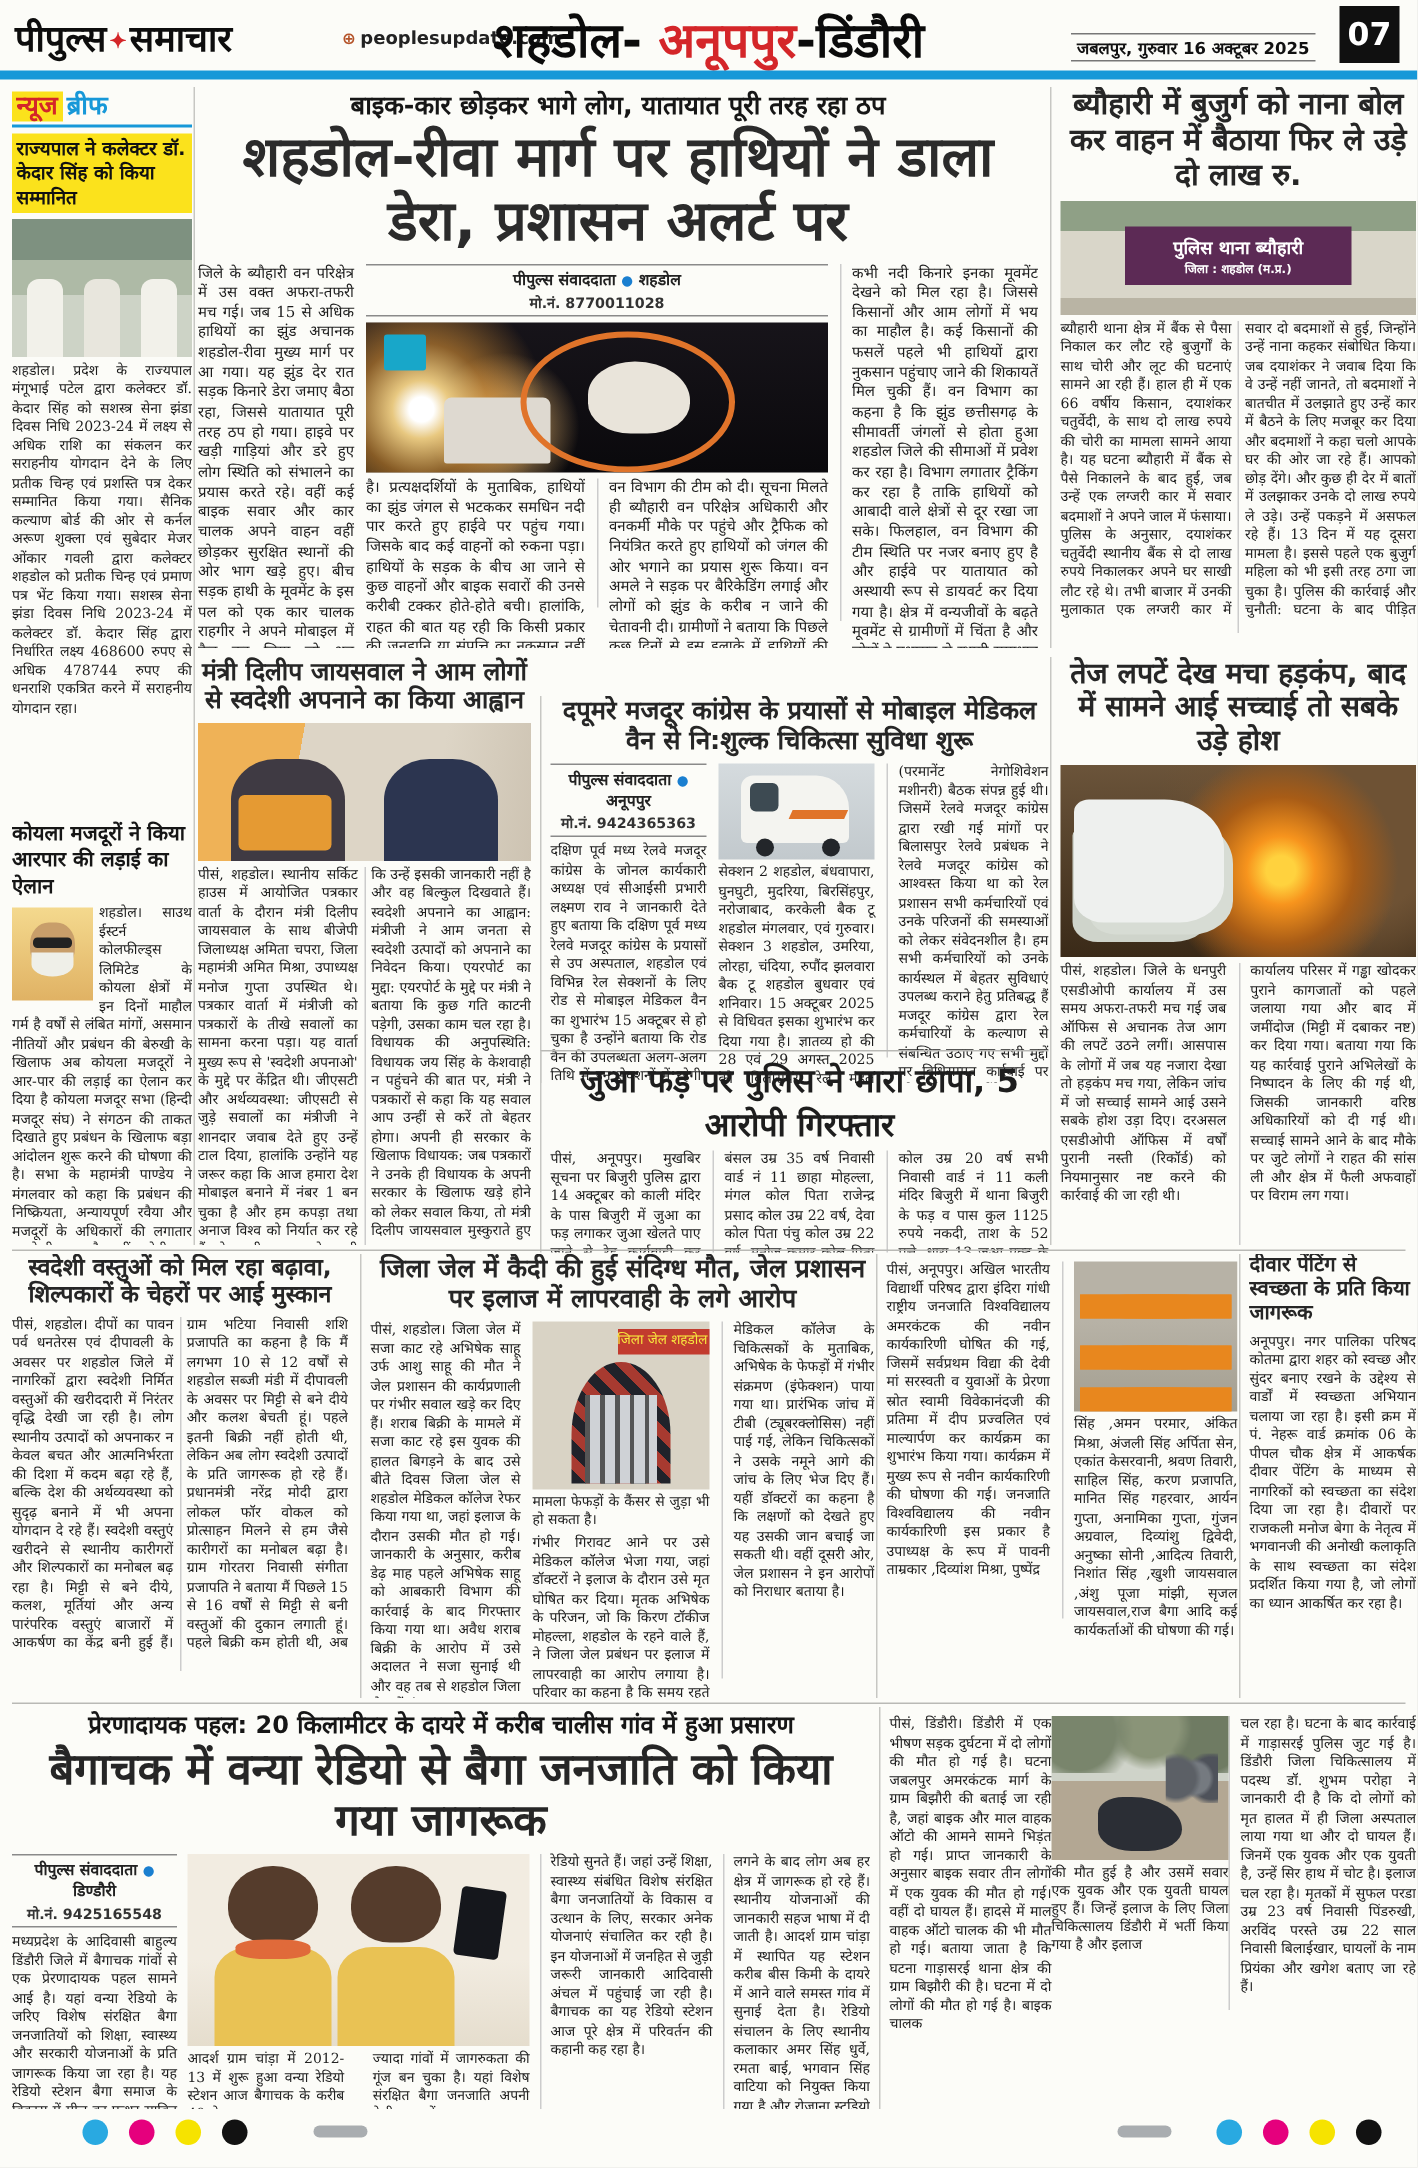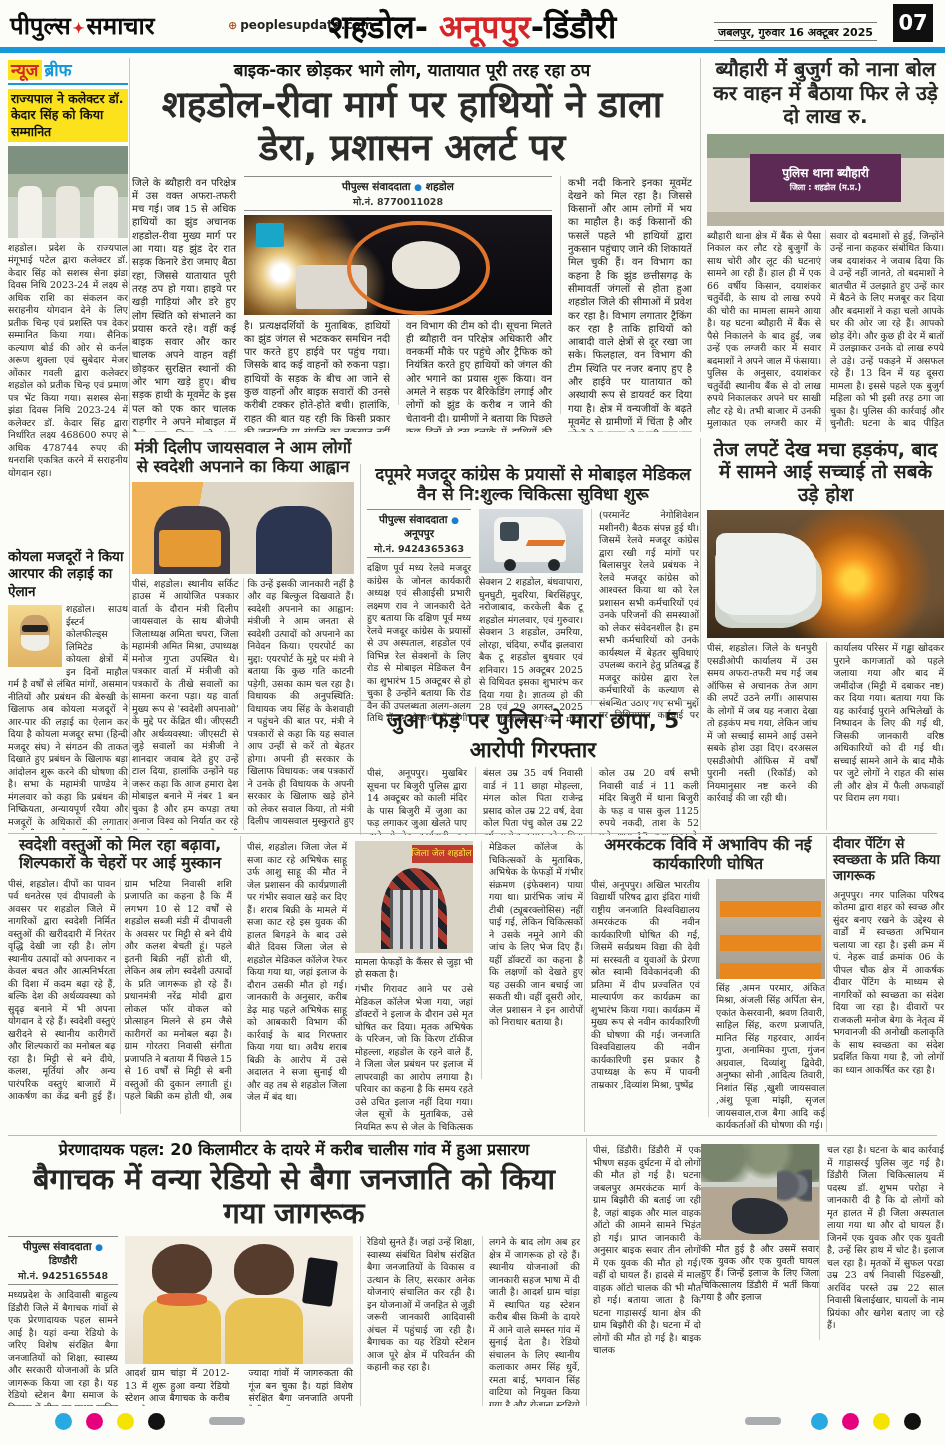--- a/index.html
+++ b/index.html
@@ -55,21 +55,21 @@
   .eleph-h{font-weight:bold;font-size:37px;line-height:1.17;color:#2b2b2b;text-align:center;}
   .ph-eleph{height:100px;background:
      radial-gradient(circle at 12% 58%,#ffffff 0 3%,rgba(255,220,140,.9) 7%,rgba(255,170,60,.5) 16%,transparent 30%),
      radial-gradient(circle at 30% 70%,rgba(255,200,120,.5) 0 10%,transparent 22%),
      linear-gradient(#17141a,#0a090c);}
   .ph-eleph .car{position:absolute;left:17%;bottom:6%;width:23%;height:44%;background:#ded9d0;border-radius:5px 5px 2px 2px;}
   .ph-eleph .eb{position:absolute;right:30%;top:26%;width:22%;height:48%;background:#e9e4da;border-radius:46% 54% 42% 42%;}
   .ph-eleph .mk{position:absolute;right:20%;top:6%;width:44%;height:86%;border:4px solid #e0742a;border-radius:50%;}
   .ph-eleph .sg{position:absolute;left:4%;top:8%;width:9%;height:24%;background:#18a7c9;border-radius:2px;}
   
-  .ph-police{height:92px;background:linear-gradient(#8fa086 0 26%,#d9d6c9 26% 85%,#b9b4a4 85%);}
+  .ph-police{height:76px;background:linear-gradient(#8fa086 0 26%,#d9d6c9 26% 85%,#b9b4a4 85%);}
   .p-sign{position:absolute;left:18%;top:22%;width:64%;height:52%;background:#5c2a55;color:#fff;
           text-align:center;font-weight:bold;display:flex;flex-direction:column;justify-content:center;}
   .p-sign .l1{font-size:12px;}
   .p-sign .l2{font-size:8px;}
   
   .ph-van{height:64px;background:linear-gradient(#d5dbde,#c2c9cd);}
   .ph-van .vb{position:absolute;left:14%;top:12%;width:70%;height:70%;background:#f4f4f0;border-radius:8px 22px 4px 4px;}
   .ph-van .vw{position:absolute;left:20%;top:20%;width:18%;height:30%;background:#3d4a52;border-radius:4px;}
   .ph-van .vo{position:absolute;left:46%;top:48%;width:36%;height:10%;background:#e0742a;transform:skewX(-24deg);}
   .ph-van .w1,.ph-van .w2{position:absolute;bottom:4%;width:12px;height:12px;background:#23262a;border-radius:50%;}
@@ -273,37 +273,37 @@
   </div>
 
   <div class="art" style="left:8px;top:836px;width:224px;height:296px;">
     <div class="hl ctr" style="font-size:15.5px;">स्वदेशी वस्तुओं को मिल रहा बढ़ावा, शिल्पकारों के चेहरों पर आई मुस्कान</div>
     <div style="height:236px;margin-top:5px;">
         <div class="bodytxt s9 cols2">पीसं, शहडोल। दीपों का पावन पर्व धनतेरस एवं दीपावली के अवसर पर शहडोल जिले में नागरिकों द्वारा स्वदेशी निर्मित वस्तुओं की खरीददारी में निरंतर वृद्धि देखी जा रही है। लोग स्थानीय उत्पादों को अपनाकर न केवल बचत और आत्मनिर्भरता की दिशा में कदम बढ़ा रहे हैं, बल्कि देश की अर्थव्यवस्था को सुदृढ़ बनाने में भी अपना योगदान दे रहे हैं। स्वदेशी वस्तुएं खरीदने से स्थानीय कारीगरों और शिल्पकारों का मनोबल बढ़ रहा है। मिट्टी से बने दीये, कलश, मूर्तियां और अन्य पारंपरिक वस्तुएं बाजारों में आकर्षण का केंद्र बनी हुई हैं। ग्राम भटिया निवासी शशि प्रजापति का कहना है कि मैं लगभग 10 से 12 वर्षों से शहडोल सब्जी मंडी में दीपावली के अवसर पर मिट्टी से बने दीये और कलश बेचती हूं। पहले इतनी बिक्री नहीं होती थी, लेकिन अब लोग स्वदेशी उत्पादों के प्रति जागरूक हो रहे हैं। प्रधानमंत्री नरेंद्र मोदी द्वारा लोकल फॉर वोकल को प्रोत्साहन मिलने से हम जैसे कारीगरों का मनोबल बढ़ा है। ग्राम गोरतरा निवासी संगीता प्रजापति ने बताया मैं पिछले 15 से 16 वर्षों से मिट्टी से बनी वस्तुओं की दुकान लगाती हूं। पहले बिक्री कम होती थी, अब लोग मिट्टी के दीये और कलश की खरीददारी अधिक कर रहे हैं। मुख्यमंत्री डॉ. मोहन यादव द्वारा आत्मनिर्भर भारत के संकल्प को साकार करने हेतु पूरे प्रदेश में हर घर स्वदेशी- घर-घर स्वदेशी का आह्वान किया है।</div>
       </div>
   </div>
 
   <div class="art" style="left:240px;top:836px;width:336px;height:296px;border-left:1px solid #c7c7c3;padding-left:6px;">
+    <div class="hl ctr" style="font-size:17px;">जिला जेल में कैदी की हुई संदिग्ध मौत, जेल प्रशासन पर इलाज में लापरवाही के लगे आरोप</div>
     <div style="display:flex;gap:8px;margin-top:5px;height:238px;">
       <div class="bodytxt s9" style="width:100px;flex:none;">पीसं, शहडोल। जिला जेल में सजा काट रहे अभिषेक साहू उर्फ आशु साहू की मौत ने जेल प्रशासन की कार्यप्रणाली पर गंभीर सवाल खड़े कर दिए हैं। शराब बिक्री के मामले में सजा काट रहे इस युवक की हालत बिगड़ने के बाद उसे बीते दिवस जिला जेल से शहडोल मेडिकल कॉलेज रेफर किया गया था, जहां इलाज के दौरान उसकी मौत हो गई। जानकारी के अनुसार, करीब डेढ़ माह पहले अभिषेक साहू को आबकारी विभाग की कार्रवाई के बाद गिरफ्तार किया गया था। अवैध शराब बिक्री के आरोप में उसे अदालत ने सजा सुनाई थी और वह तब से शहडोल जिला जेल में बंद था।</div>
       <div style="width:118px;flex:none;">
         <div class="ph ph-jail">
           <div class="sn">जिला जेल शहडोल</div>
           <div class="arch"></div>
           <div class="gate"></div>
         </div>
         <div class="cap" style="margin-top:3px;">मामला फेफड़ों के कैंसर से जुड़ा भी हो सकता है।</div>
         <div class="bodytxt s9" style="margin-top:3px;height:86px;">गंभीर गिरावट आने पर उसे मेडिकल कॉलेज भेजा गया, जहां डॉक्टरों ने इलाज के दौरान उसे मृत घोषित कर दिया। मृतक अभिषेक के परिजन, जो कि किरण टॉकीज मोहल्ला, शहडोल के रहने वाले हैं, ने जिला जेल प्रबंधन पर इलाज में लापरवाही का आरोप लगाया है। परिवार का कहना है कि समय रहते उसे उचित इलाज नहीं दिया गया। जेल सूत्रों के मुताबिक, उसे नियमित रूप से जेल के चिकित्सक द्वारा दवाएं दी जा रही थीं, लेकिन पिछले कुछ दिनों से उसकी हालत बिगड़ती जा रही थी। इसी बीच स्वास्थ्य में</div>
       </div>
       <div class="bodytxt s9" style="flex:1;border-left:1px solid #ccc;padding-left:7px;">मेडिकल कॉलेज के चिकित्सकों के मुताबिक, अभिषेक के फेफड़ों में गंभीर संक्रमण (इंफेक्शन) पाया गया था। प्रारंभिक जांच में टीबी (ट्यूबरक्लोसिस) नहीं पाई गई, लेकिन चिकित्सकों ने उसके नमूने आगे की जांच के लिए भेज दिए हैं। यहीं डॉक्टरों का कहना है कि लक्षणों को देखते हुए यह उसकी जान बचाई जा सकती थी। वहीं दूसरी ओर, जेल प्रशासन ने इन आरोपों को निराधार बताया है।</div>
     </div>
   </div>
 
   <div class="art" style="left:584px;top:836px;width:234px;height:296px;border-left:1px solid #c7c7c3;padding-left:6px;">
-    <div class="hl ctr" style="font-size:16px;">अमरकंटक विवि में अभाविप की नई कार्यकारिणी घोषित</div>
     <div style="display:flex;gap:8px;margin-top:5px;height:238px;">
       <div class="bodytxt s9" style="flex:1;">पीसं, अनूपपुर। अखिल भारतीय विद्यार्थी परिषद द्वारा इंदिरा गांधी राष्ट्रीय जनजाति विश्वविद्यालय अमरकंटक की नवीन कार्यकारिणी घोषित की गई, जिसमें सर्वप्रथम विद्या की देवी मां सरस्वती व युवाओं के प्रेरणा स्रोत स्वामी विवेकानंदजी की प्रतिमा में दीप प्रज्वलित एवं माल्यार्पण कर कार्यक्रम का शुभारंभ किया गया। कार्यक्रम में मुख्य रूप से नवीन कार्यकारिणी की घोषणा की गई। जनजाति विश्वविद्यालय की नवीन कार्यकारिणी इस प्रकार है उपाध्यक्ष के रूप में पावनी ताम्रकार ,दिव्यांश मिश्रा, पुष्पेंद्र</div>
       <div style="flex:1;border-left:1px solid #ccc;padding-left:7px;">
         <div class="ph ph-abvp">
           <div class="r" style="top:22%;"></div>
           <div class="r" style="top:56%;"></div>
           <div class="r" style="top:84%;"></div>
         </div>
         <div class="bodytxt s9" style="margin-top:3px;height:128px;">सिंह ,अमन परमार, अंकित मिश्रा, अंजली सिंह अर्पिता सेन, एकांत केसरवानी, श्रवण तिवारी, साहिल सिंह, करण प्रजापति, मानित सिंह गहरवार, आर्यन गुप्ता, अनामिका गुप्ता, गुंजन अग्रवाल, दिव्यांशु द्विवेदी, अनुष्का सोनी ,आदित्य तिवारी, निशांत सिंह ,खुशी जायसवाल ,अंशु पूजा मांझी, सृजल जायसवाल,राज बैगा आदि कई कार्यकर्ताओं की घोषणा की गई।</div>
       </div>

